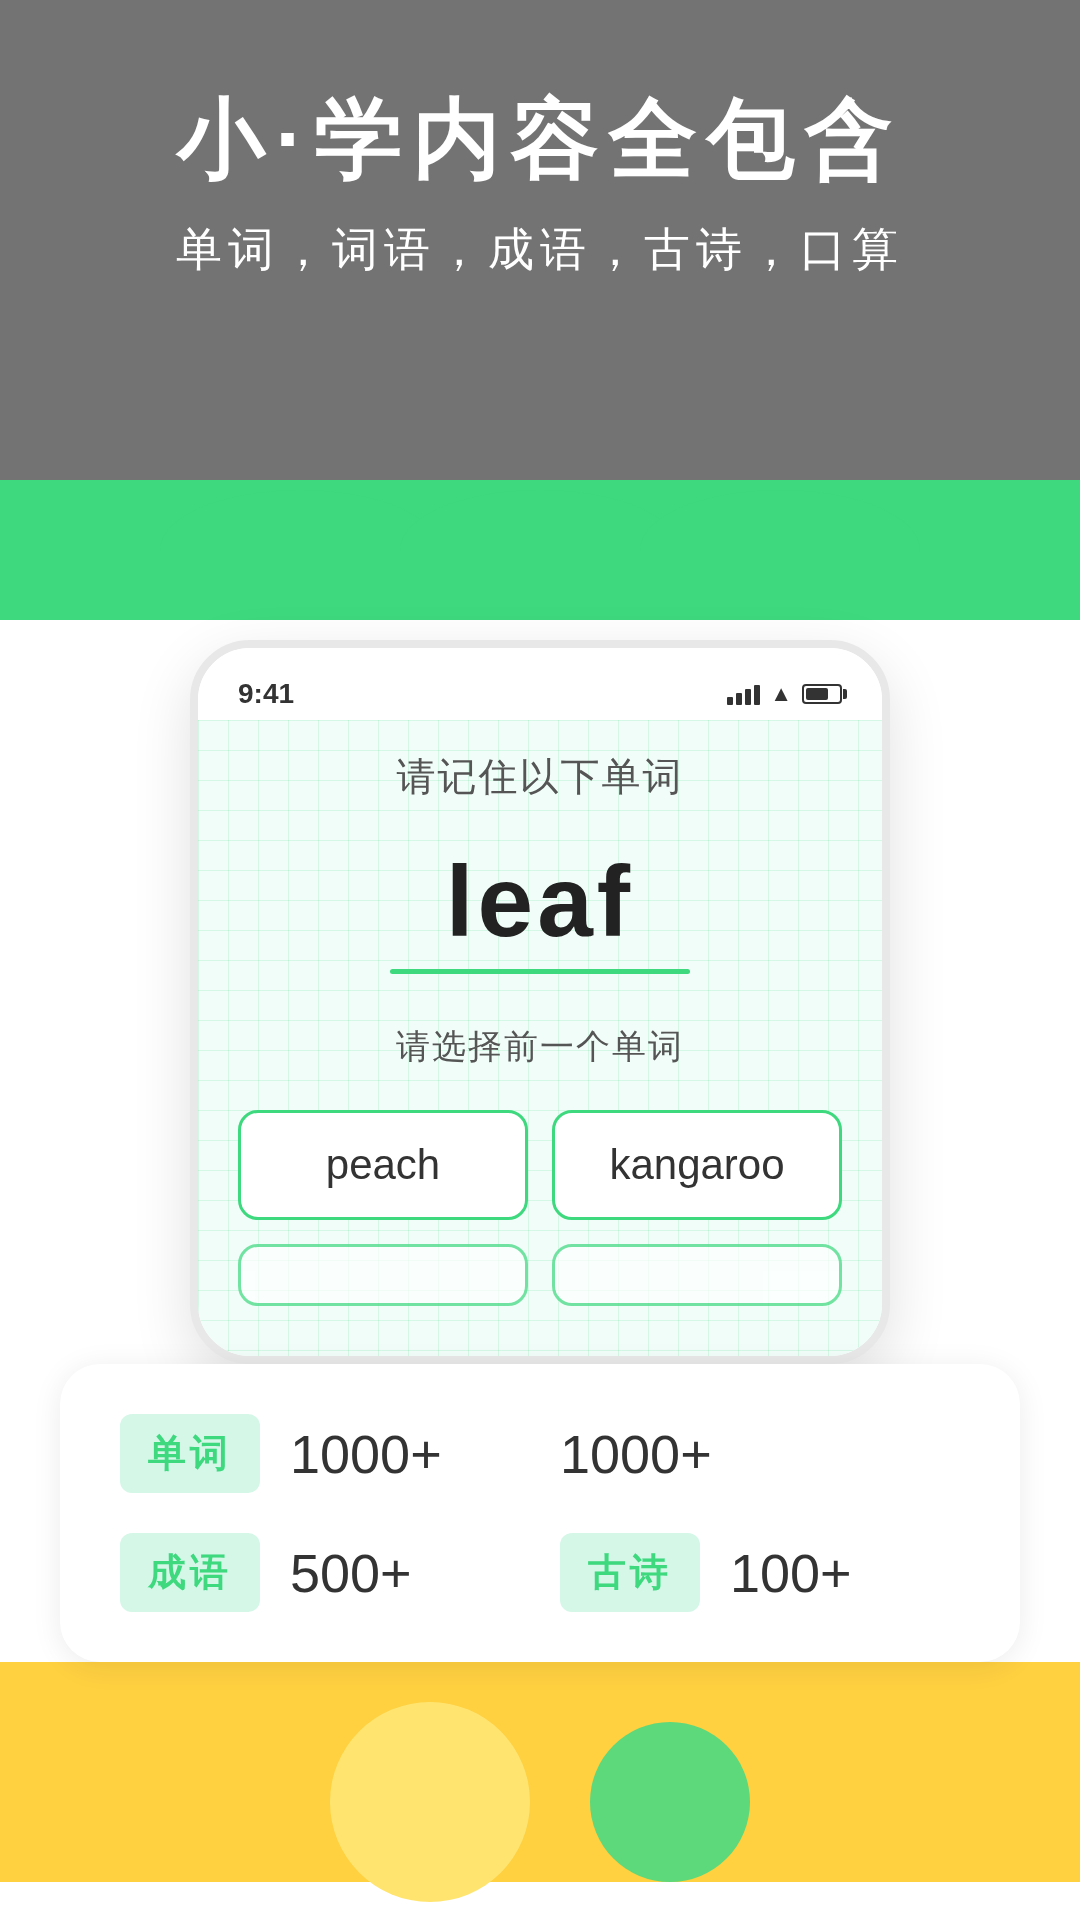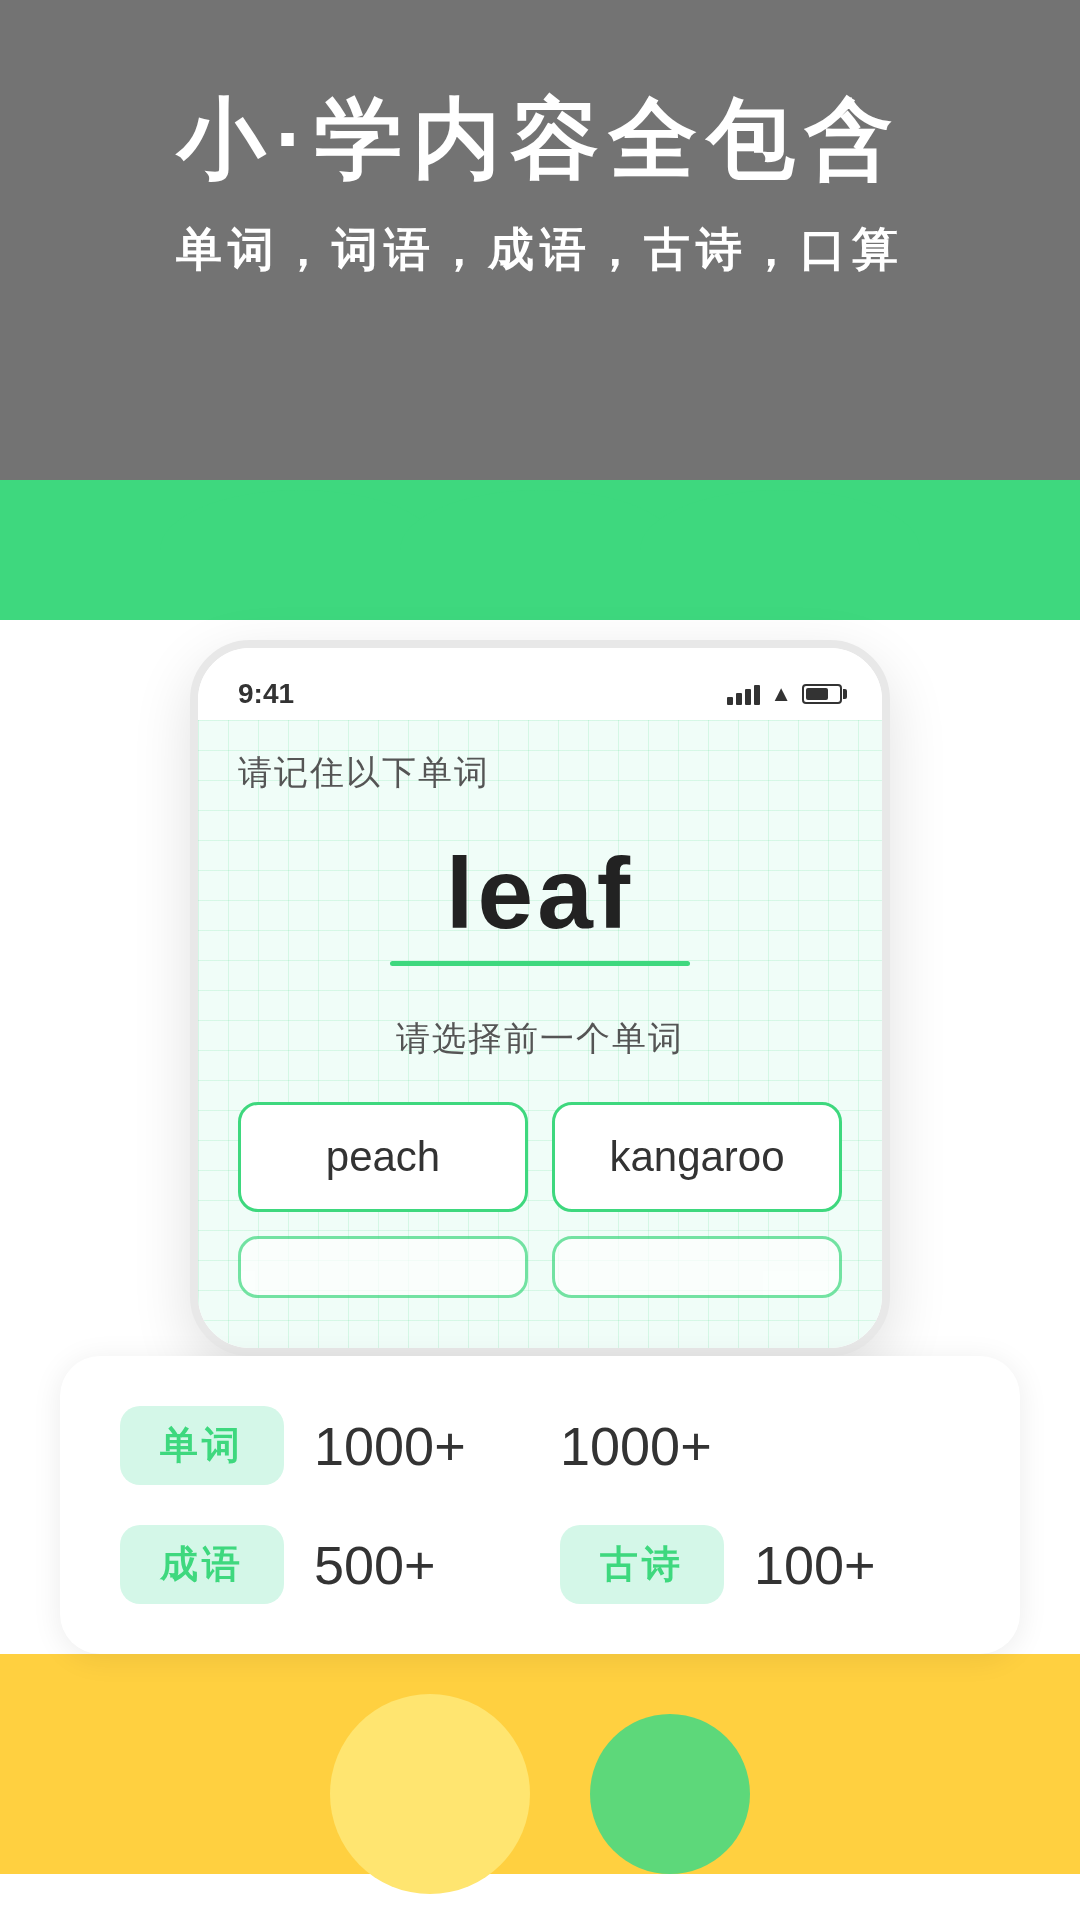--- a/index.html
+++ b/index.html
@@ -62,21 +62,21 @@
       font-weight: 800;
       letter-spacing: 10px;
       text-align: center;
       z-index: 1;
       margin-bottom: 20px;
     }
 
     .subtitle {
       color: #fff;
       font-size: 46px;
-      font-weight: 700;
+      font-weight: 400;
       letter-spacing: 6px;
       text-align: center;
       z-index: 1;
     }
 
     
     .phone-area {
       position: relative;
       width: 100%;
       display: flex;
@@ -160,22 +160,22 @@
     .phone-content {
       background: #f0fdf8;
       background-image:
         linear-gradient(rgba(62, 216, 126, 0.15) 1px, transparent 1px),
         linear-gradient(90deg, rgba(62, 216, 126, 0.15) 1px, transparent 1px);
       background-size: 30px 30px;
       padding: 30px 40px;
     }
 
     .instruction-text {
-      text-align: left;
-      font-size: 34px;
+      text-align: center;
+      font-size: 39px;
       color: #555;
       margin-bottom: 40px;
       letter-spacing: 2px;
     }
 
     .word-display {
       text-align: center;
       margin-bottom: 10px;
     }
     .main-word {
@@ -255,22 +255,22 @@
 
     .stat-item {
       display: flex;
       align-items: center;
       gap: 30px;
     }
 
     .stat-badge {
       background: #d4f7e8;
       color: #3ED87E;
-      border-radius: 20px;
-      padding: 14px 40px;
+      border-radius: 12px;
+      padding: 14px 28px;
       font-size: 38px;
       font-weight: 600;
       white-space: nowrap;
       letter-spacing: 4px;
     }
 
     .stat-count {
       font-size: 54px;
       font-weight: 400;
       color: #333;

